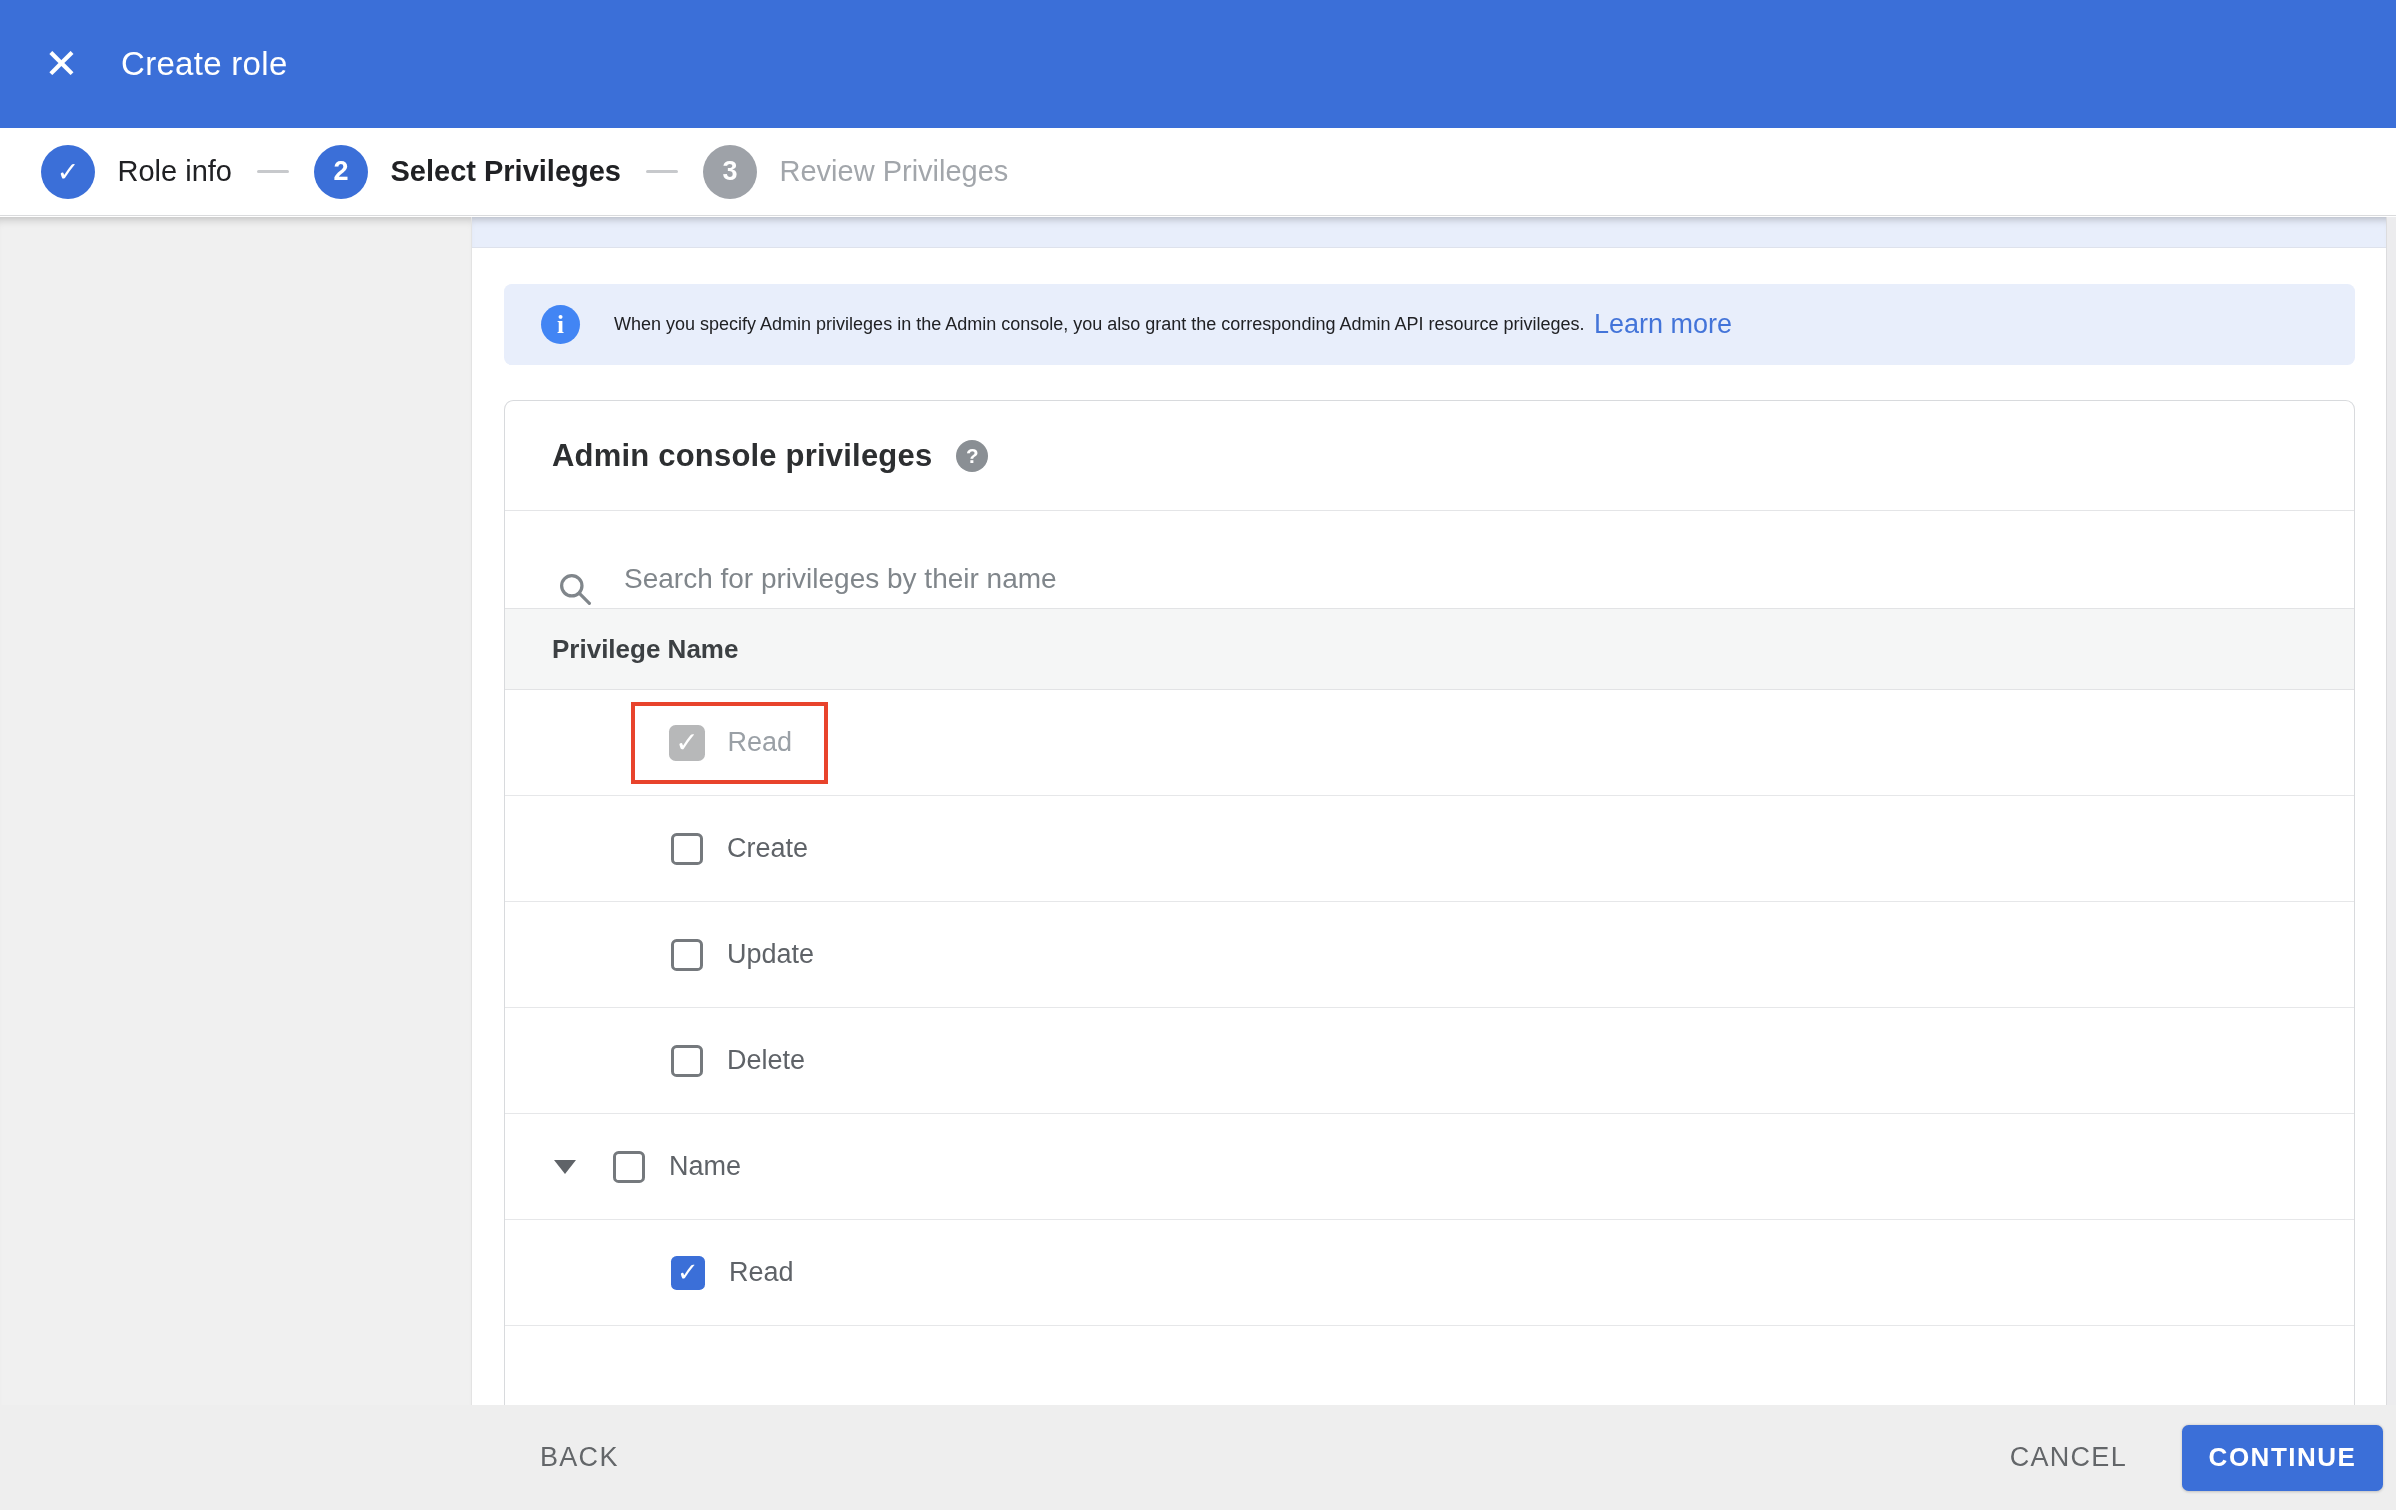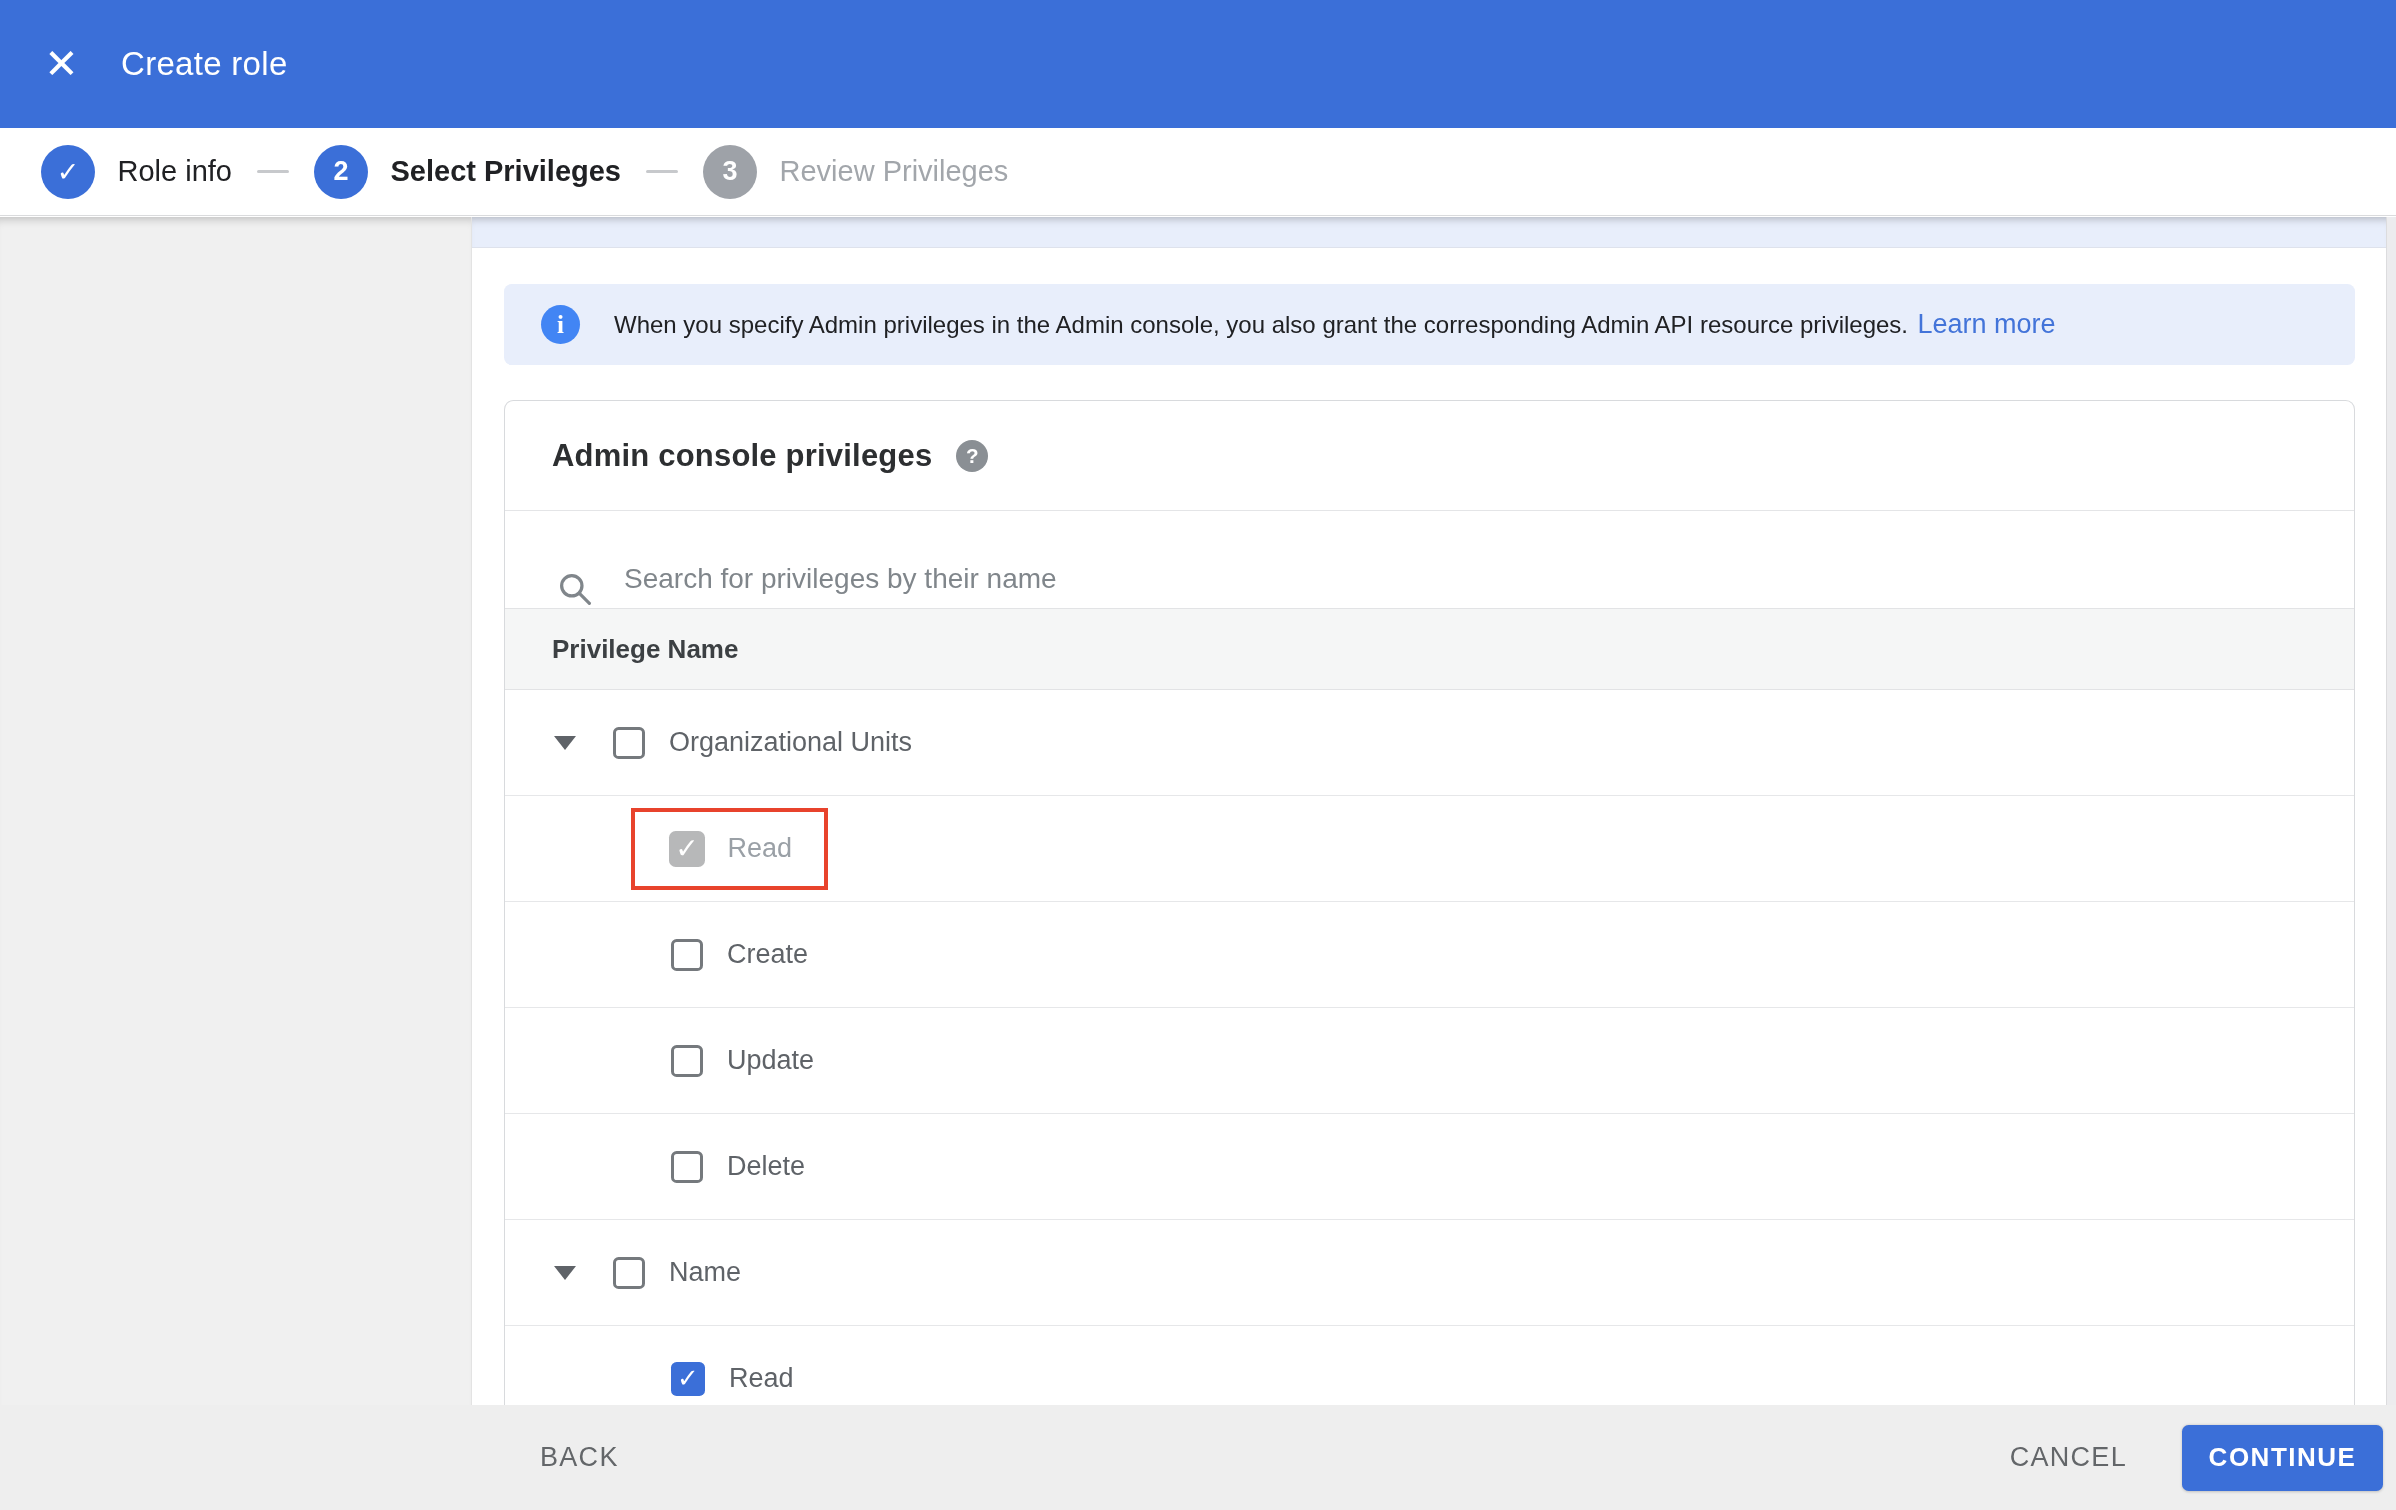--- a/index.html
+++ b/index.html
@@ -63,21 +63,21 @@
   .banner{
     position:absolute;left:32px;top:67px;width:1851px;height:81px;
     background:#e8eefb;border-radius:7.5px;
     display:flex;align-items:center;box-sizing:border-box;padding-left:37px;
   }
   .info-icon{
     width:39px;height:39px;border-radius:50%;background:#4285f4;flex:0 0 auto;
     display:flex;align-items:center;justify-content:center;
     color:#ffffff;font-size:25px;font-weight:700;font-family:"Liberation Serif","DejaVu Serif",serif;
   }
-  .banner-text{margin-left:34px;font-size:24px;color:#202124;}
+  .banner-text{margin-left:34px;font-size:18px;color:#202124;}
   .banner-link{color:#4374d9;margin-left:9.4px;cursor:pointer;text-decoration:none;font-size:27px;}
   
   .card{
     position:absolute;left:32px;top:183px;width:1851px;height:1005px;
     background:#ffffff;border:0.9px solid #d8dadd;border-bottom:none;
     border-radius:9.4px 9.4px 0 0;box-sizing:border-box;overflow:hidden;
   }
   .card-title-row{
     height:110px;display:flex;align-items:center;padding-left:47px;
     border-bottom:0.9px solid #e4e5e7;box-sizing:border-box;
@@ -203,25 +203,20 @@
           <line x1="24.5" y1="24.5" x2="35" y2="35" stroke="#80868b" stroke-width="3.5" stroke-linecap="round"></line>
         </svg>
         <input class="search-input" type="text" placeholder="Search for privileges by their name" style="">
       </div>
 
       <div class="table-header">
         <span class="table-header-label">Privilege Name</span>
       </div>
 
       <div id="table-body">
-          <div class="row parent">
-            <span class="tri"></span>
-            <span class="cb un"></span>
-            <span class="row-label">Organizational Units</span>
-          </div>
           <div class="row child hl">
             <div class="hl-box">
               <span class="cb gray">✓</span>
               <span class="row-label muted">Read</span>
             </div>
           </div>
           <div class="row child">
             <span class="cb un"></span>
             <span class="row-label">Create</span>
           </div>

